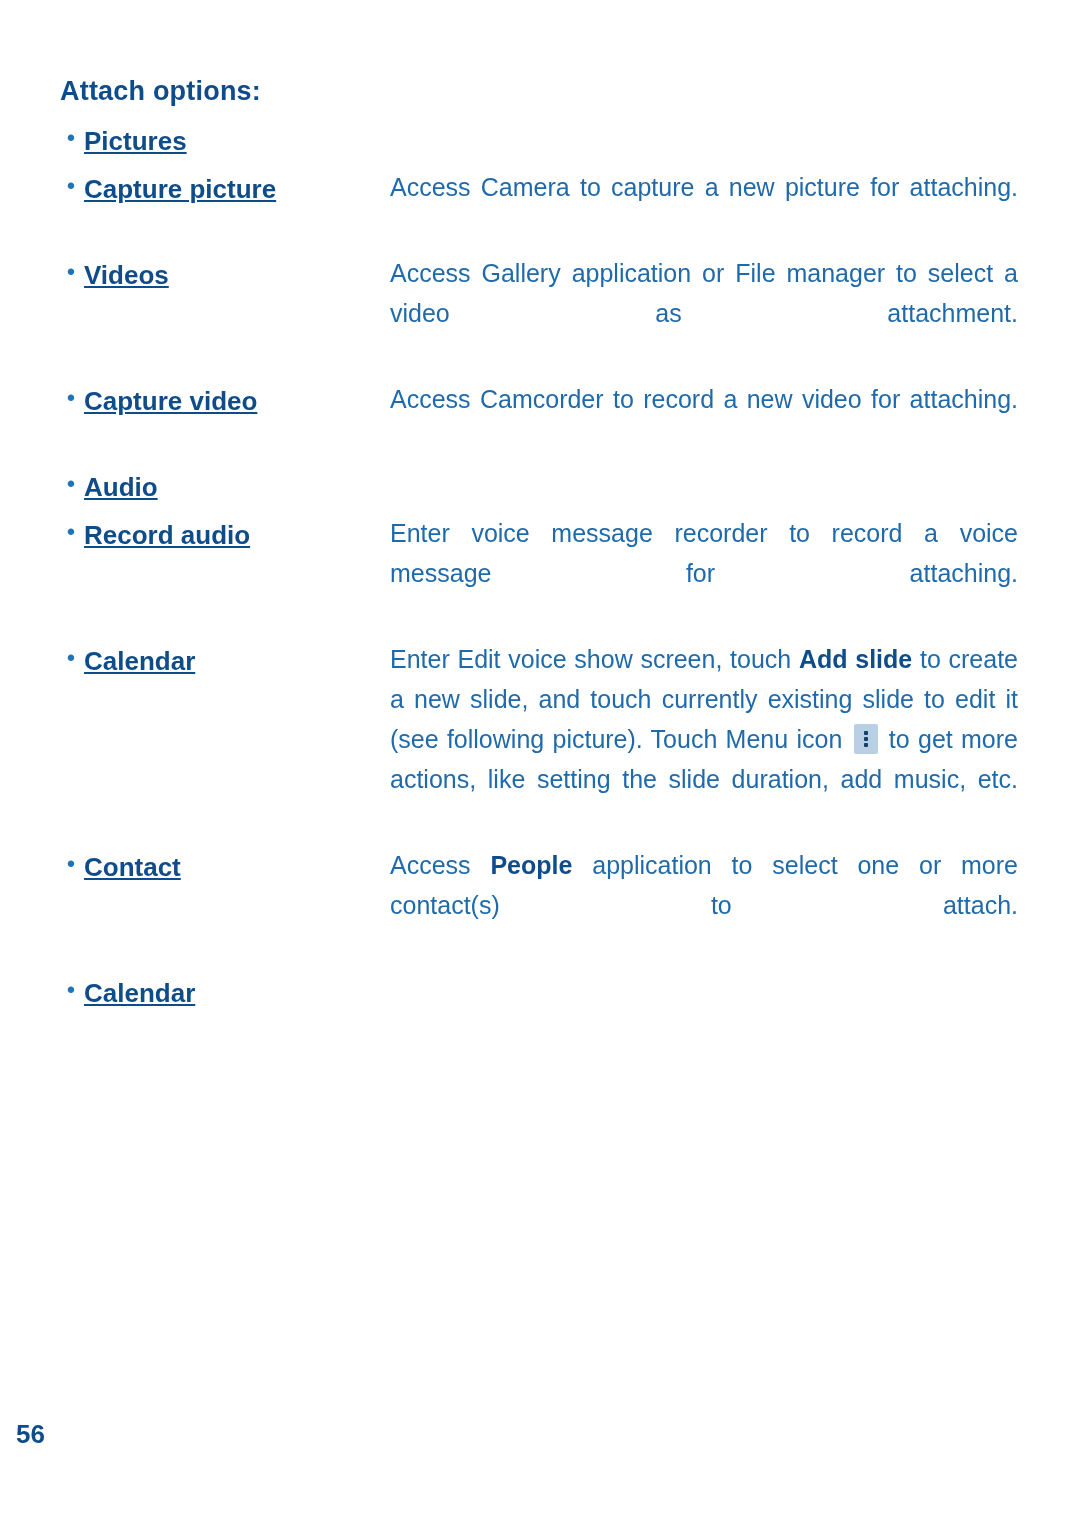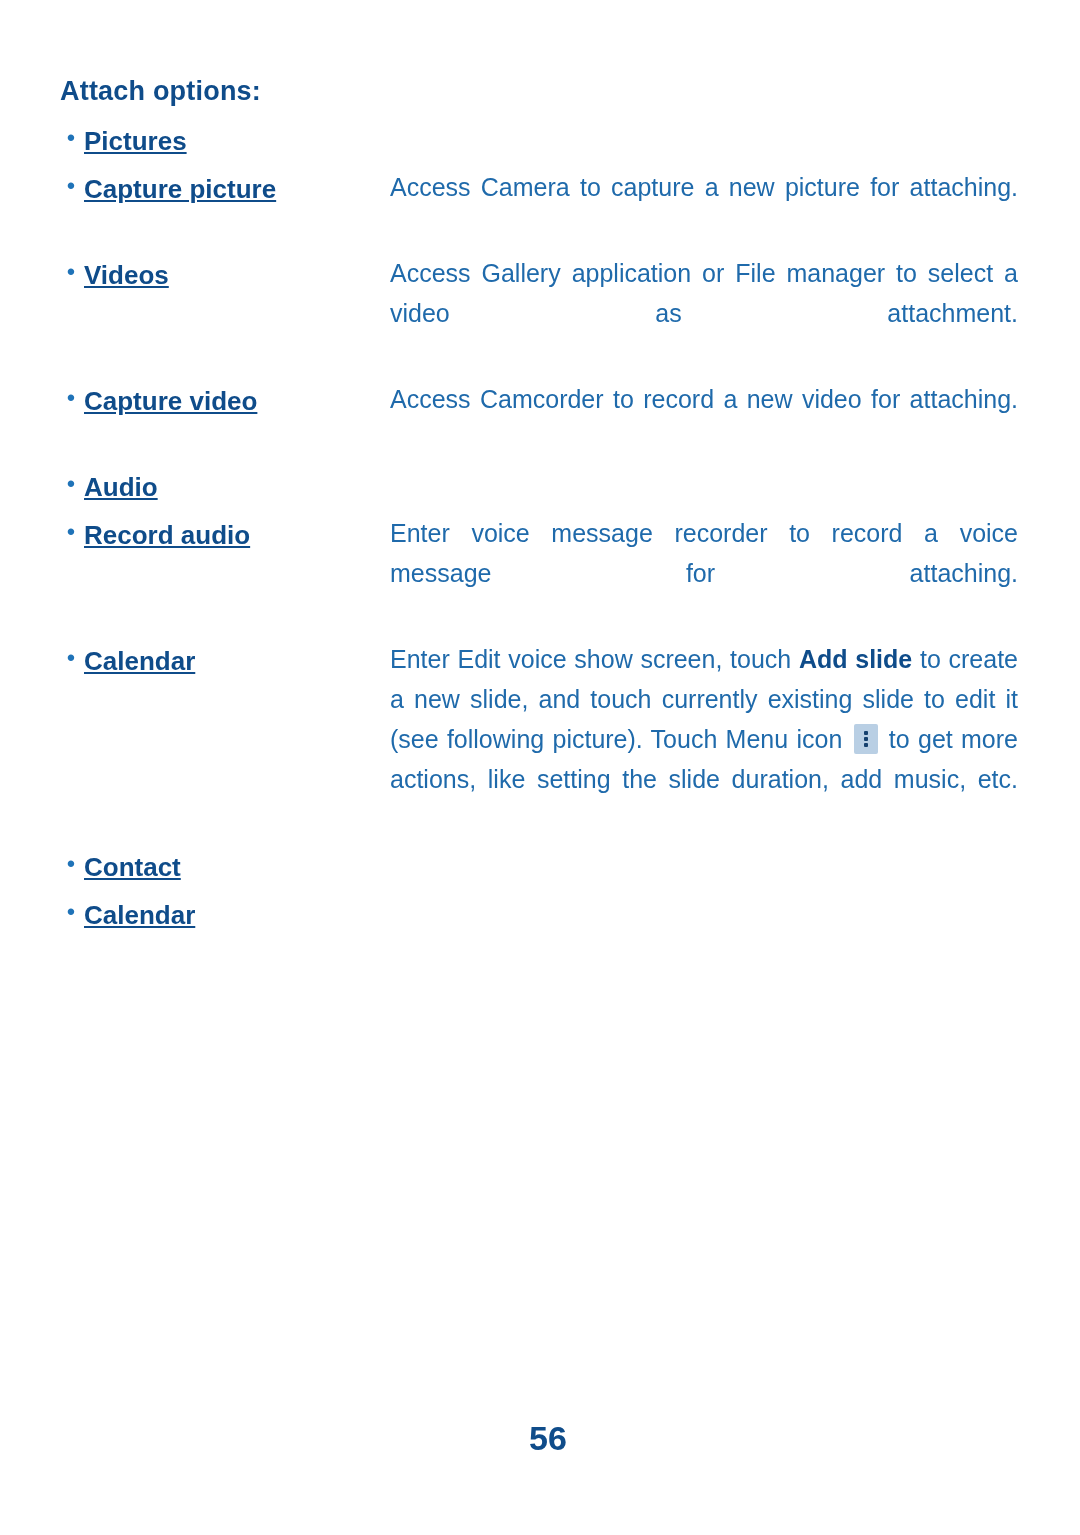--- a/index.html
+++ b/index.html
@@ -102,22 +102,21 @@
   }
   .menu-icon i:nth-child(1) { top: 7px; }
   .menu-icon i:nth-child(2) { top: 13px; }
   .menu-icon i:nth-child(3) { top: 19px; }
 
   .page-number {
     position: absolute;
     left: 16px;
     right: 0;
     top: 1398px;
-    text-align: center;
-    font-size: 34px;
+    font-size: 26px;
     font-weight: bold;
     color: #0f4c8a;
   }
 </style>
 </head>
 <body>
 
 <div class="page">
 
   <h1 class="section-title">Attach options:</h1>
@@ -176,20 +175,21 @@
         <span class="term">Calendar</span>
       </div>
       <div class="desc"><span>Enter Edit voice show screen, touch </span><b>Add slide</b><span> to create a new slide, and touch currently existing slide to edit it (see following picture). Touch Menu icon </span><span class="menu-icon"><i></i><i></i><i></i></span><span> to get more actions, like setting the slide duration, add music, etc.</span></div>
     </div>
 
     <div class="row">
       <div class="term-cell">
         <span class="bullet">•</span>
         <span class="term">Contact</span>
       </div>
+      <div class="desc"><span>Access </span><b>People</b><span> application to select one or more contact(s) to attach.</span></div>
     </div>
 
     <div class="row">
       <div class="term-cell">
         <span class="bullet">•</span>
         <span class="term">Calendar</span>
       </div>
     </div>
 
   </div>

